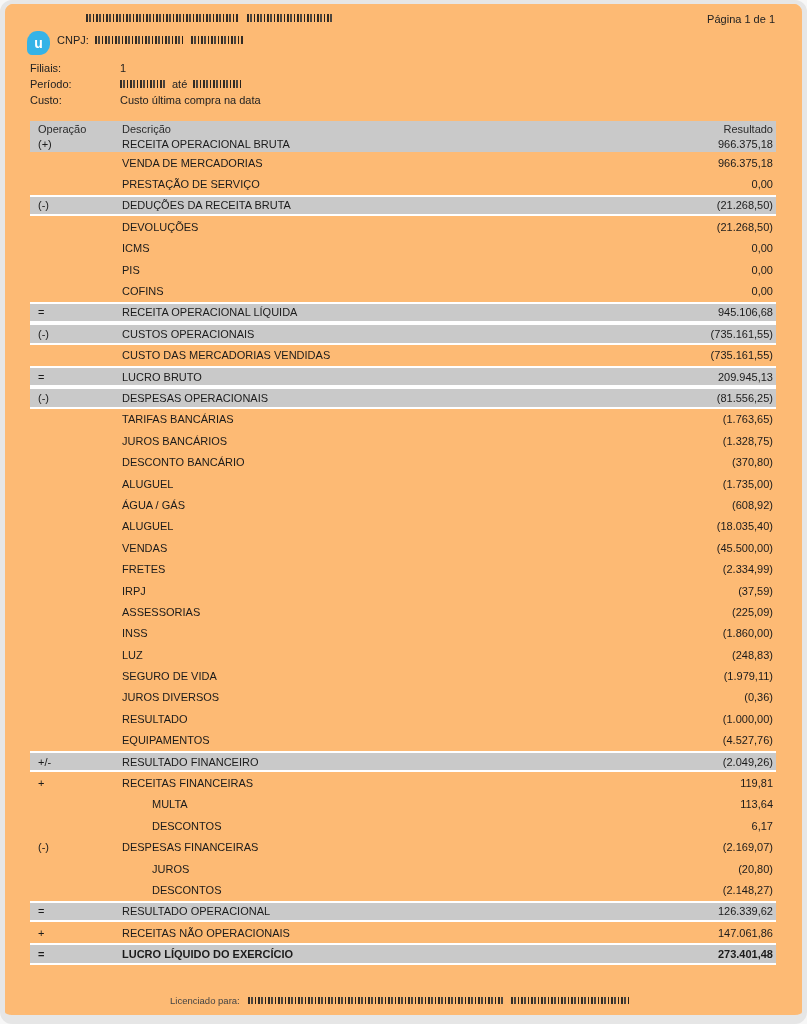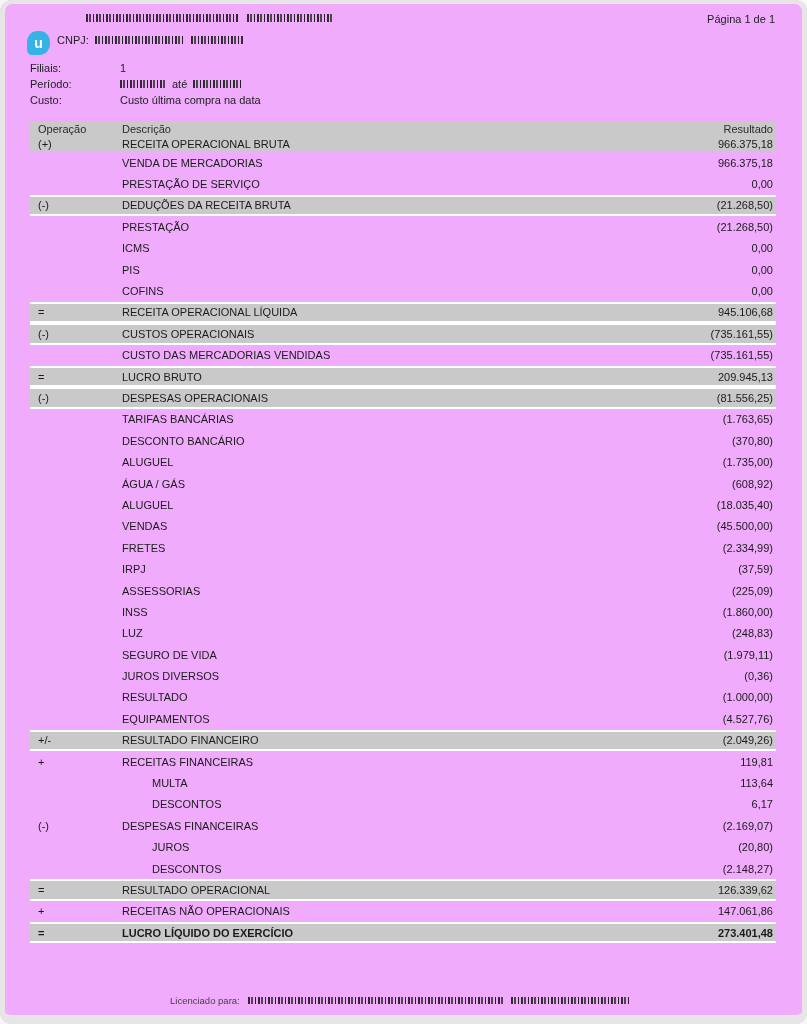--- a/index.html
+++ b/index.html
@@ -3,21 +3,21 @@
 <meta charset="utf-8">
 <style>
   html,body{margin:0;padding:0;}
   body{
     width:807px;height:1024px;position:relative;overflow:hidden;
     background:#f7f7f7;
     font-family:"Liberation Sans",sans-serif;
     -webkit-font-smoothing:antialiased;
   }
   .page{
-    position:absolute;inset:0;background:#f0abfc;border-radius:12px;
+    position:absolute;inset:0;background:#fdba74;border-radius:23px;
   }
   .frame{
     position:absolute;inset:0;border-radius:12px;pointer-events:none;
     border:5px solid #e6e6e6;border-top-width:4px;border-bottom-width:9px;
     z-index:5;
   }
   
   .redact{
     display:inline-block;height:8px;opacity:.9;
     background:repeating-linear-gradient(90deg,
@@ -143,21 +143,21 @@
           <span class="c-desc">PRESTAÇÃO DE SERVIÇO</span>
           <span class="c-val">0,00</span>
         </div>
         <div class="trow gray">
           <span class="c-op">(-)</span>
           <span class="c-desc">DEDUÇÕES DA RECEITA BRUTA</span>
           <span class="c-val">(21.268,50)</span>
         </div>
         <div class="trow">
           <span class="c-op"></span>
-          <span class="c-desc">PRESTAÇÃO</span>
+          <span class="c-desc">DEVOLUÇÕES</span>
           <span class="c-val">(21.268,50)</span>
         </div>
         <div class="trow">
           <span class="c-op"></span>
           <span class="c-desc">ICMS</span>
           <span class="c-val">0,00</span>
         </div>
         <div class="trow">
           <span class="c-op"></span>
           <span class="c-desc">PIS</span>
@@ -190,20 +190,25 @@
         </div>
         <div class="trow gray">
           <span class="c-op">(-)</span>
           <span class="c-desc">DESPESAS OPERACIONAIS</span>
           <span class="c-val">(81.556,25)</span>
         </div>
         <div class="trow">
           <span class="c-op"></span>
           <span class="c-desc">TARIFAS BANCÁRIAS</span>
           <span class="c-val">(1.763,65)</span>
+        </div>
+        <div class="trow">
+          <span class="c-op"></span>
+          <span class="c-desc">JUROS BANCÁRIOS</span>
+          <span class="c-val">(1.328,75)</span>
         </div>
         <div class="trow">
           <span class="c-op"></span>
           <span class="c-desc">DESCONTO BANCÁRIO</span>
           <span class="c-val">(370,80)</span>
         </div>
         <div class="trow">
           <span class="c-op"></span>
           <span class="c-desc">ALUGUEL</span>
           <span class="c-val">(1.735,00)</span>

